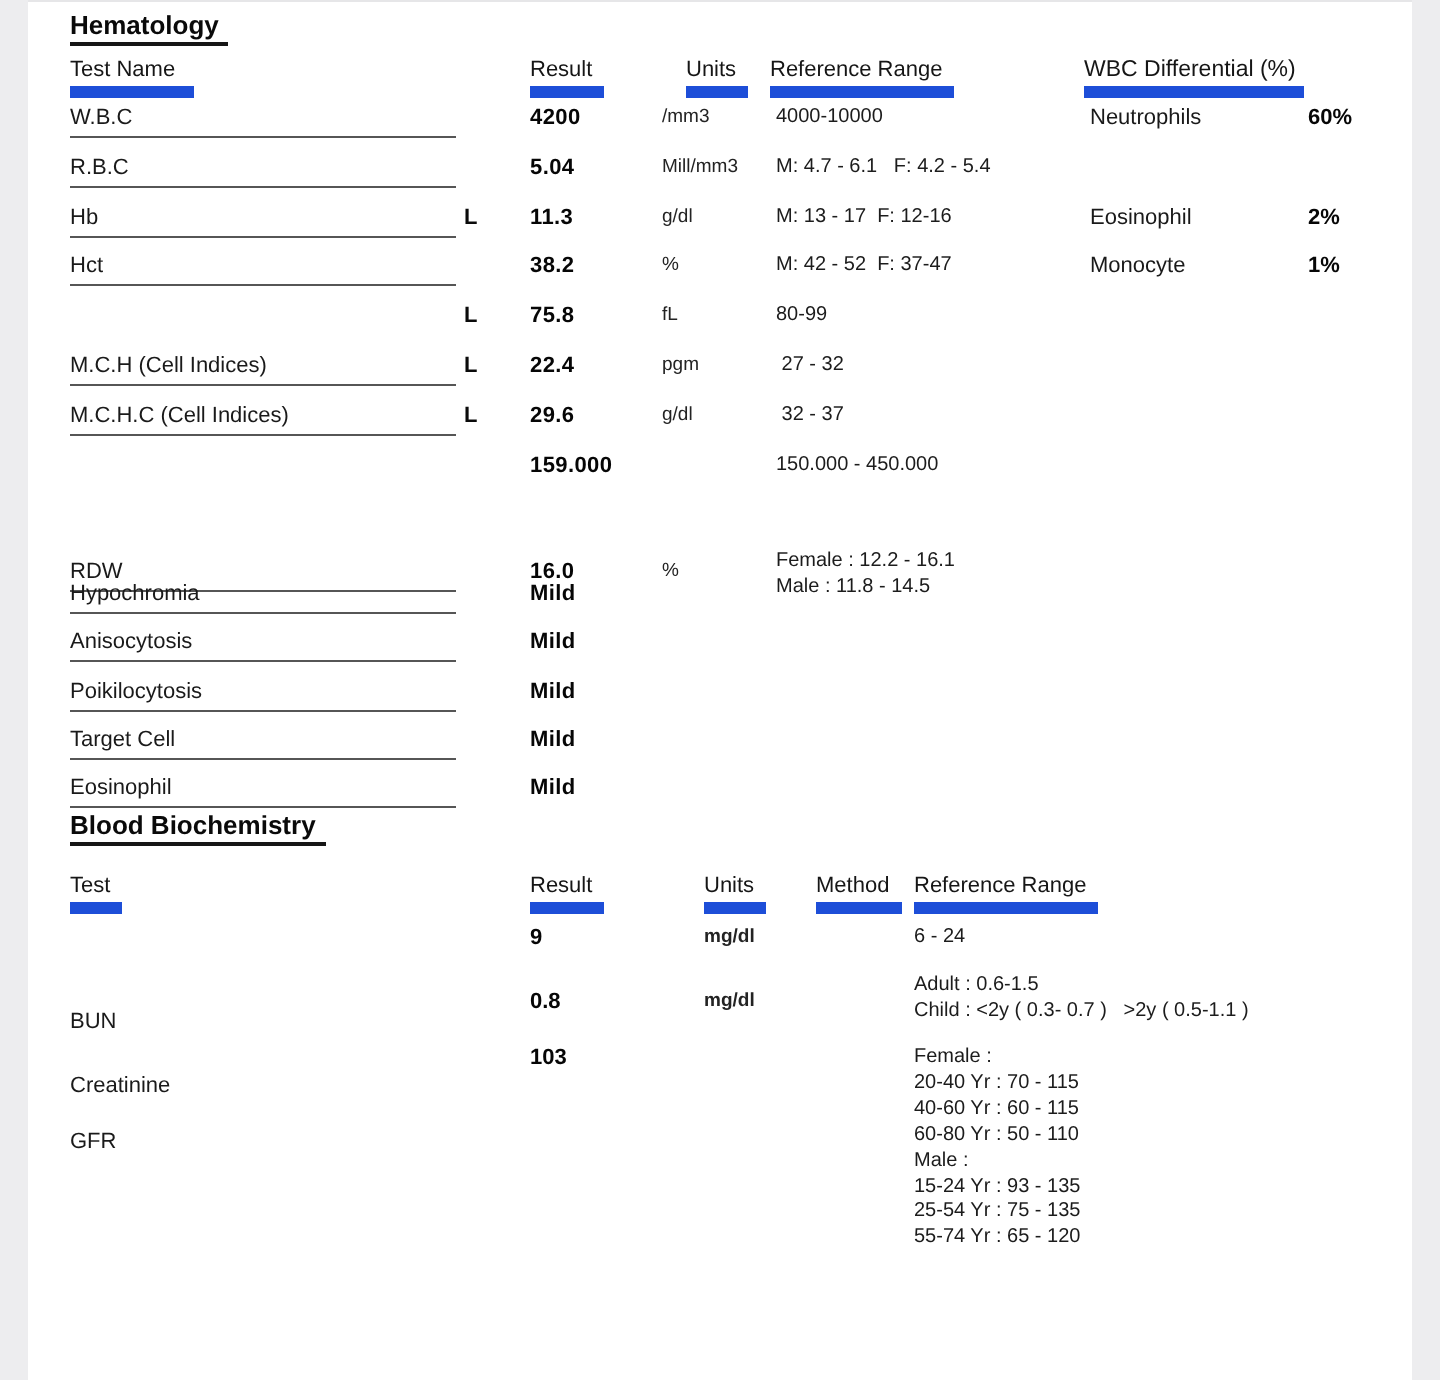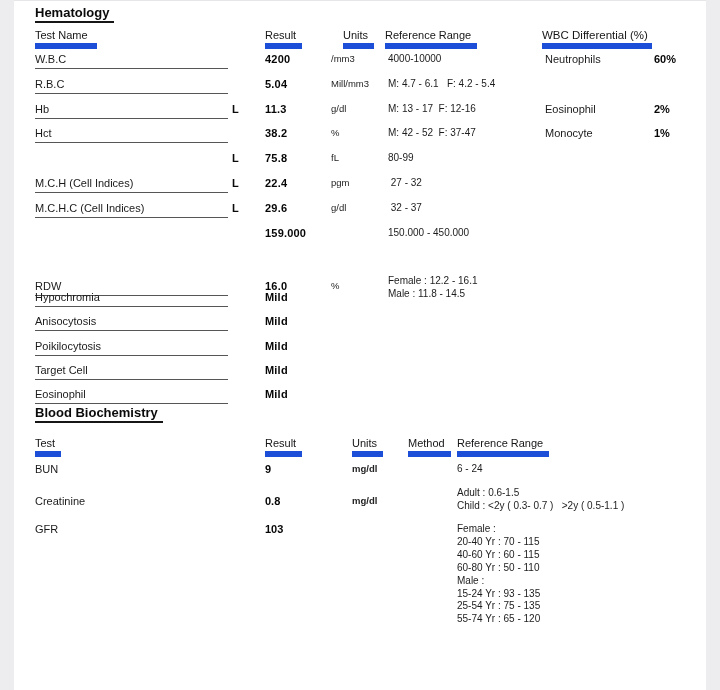--- a/index.html
+++ b/index.html
@@ -33,21 +33,21 @@
     font-size:11px; color:#1a1a1a;
     border-bottom:1px solid #565656;
   }
   .c-flag { left:218px; font-size:11px; font-weight:700; color:#0a0a0a; }
   .c-res  { left:251px; font-size:11px; font-weight:700; color:#060606; letter-spacing:0.2px; }
   .c-unit { left:317px; font-size:9.5px; color:#232323; }
   .c-ref  { left:374px; font-size:10px; color:#1c1c1c; white-space:pre-wrap; line-height:12.5px; }
   .c-ref.up { top:-5px; }
   .w-label { left:531px; font-size:11px; color:#1a1a1a; }
   .w-val   { left:640px; font-size:11px; font-weight:700; color:#060606; }
-  .b-name { left:21px; font-size:11px; color:#1a1a1a; }
+  .b-name { left:21px; font-size:11px; color:#1a1a1a;margin-top:42px; }
   .b-res  { left:251px; font-size:11px; font-weight:700; color:#060606; }
   .b-unit { left:338px; font-size:9.5px; color:#232323;font-weight:bold; }
   .b-ref  { left:443px; font-size:10px; color:#1c1c1c; white-space:pre-wrap; line-height:12.9px; }
 </style>
 </head>
 <body>
 
 <div class="sheet">
 
   <div class="sec-title" style="top:4px;">Hematology</div>

